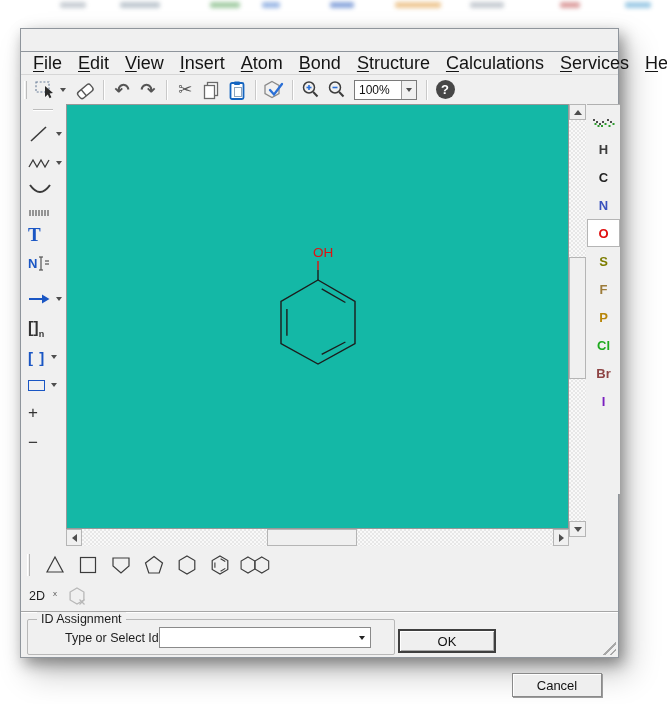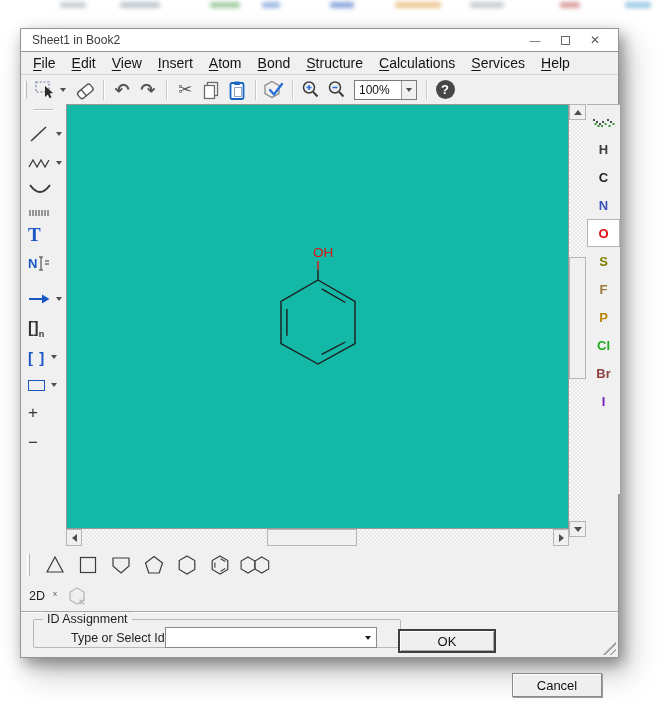--- a/index.html
+++ b/index.html
@@ -16,21 +16,21 @@
   
   .titlebar { position:absolute; left:0; top:0; width:100%; height:22px; background:#fff; display:flex; align-items:center; }
   .title { font-size:12px; color:#3b3b3b; padding-left:11px; }
   .wctrls { position:absolute; right:8px; top:0; height:22px; display:flex; }
   .wbtn { width:30px; height:22px; display:flex; align-items:center; justify-content:center; color:#5a5a5a; font-size:12px; cursor:default; }
   .maxbox { width:9px; height:9px; border:1px solid #6a6a6a; display:inline-block; }
 
   
   .menubar { position:absolute; left:0; top:22px; width:100%; height:24px; background:#f0f0f0;
              border-top:1px solid #8f959c; border-bottom:1px solid #d6d6d6; display:flex; align-items:center; padding-left:4px; }
-  .mitem { font-size:14px; color:#141414; padding:2px 8px; }
+  .mitem { font-size:18px; color:#141414; padding:2px 8px; }
   .mn { text-decoration:underline; text-underline-offset:2px; }
 
   
   .toolbar { position:absolute; left:0; top:46px; width:100%; height:29px; background:#f0f0f0; display:flex; align-items:center; }
   .grip-v { width:3px; height:18px; border-left:1px solid #ffffff; border-right:1px solid #bdbdbd; margin:0 5px 0 3px; }
   .tbtn { width:26px; height:24px; display:flex; align-items:center; justify-content:center; position:relative; }
   .tsep { width:1px; height:20px; background:#c9c9c9; box-shadow:1px 0 0 #fff; margin:0 5px; }
   .dd { width:0; height:0; border-left:3.5px solid transparent; border-right:3.5px solid transparent; border-top:4px solid #4e4e4e; margin-left:2px; }
   .gchar { color:#555; font-size:17px; line-height:1; }
   .undoredo { font-size:18px; font-weight:bold; color:#555; line-height:1; }
@@ -76,21 +76,21 @@
   .tshape { width:33px; height:28px; display:flex; align-items:center; justify-content:center; }
 
   
   .moderow { position:absolute; left:0; top:553px; width:100%; height:28px; display:flex; align-items:center; padding-left:8px; }
   .mode { font-size:12.5px; color:#1d1d1d; }
   .modesup { font-size:8px; color:#555; margin:0 10px 6px 8px; }
 
   .hr { position:absolute; left:0; top:582px; width:100%; border-top:1px solid #a6a6a6; box-shadow:0 1px 0 #fff; }
 
   
-  .groupbox { position:absolute; left:12px; top:590px; width:368px; height:29px; border:1px solid #b8b8b8; border-radius:2px; }
+  .groupbox { position:absolute; left:6px; top:590px; width:368px; height:36px; border:1px solid #b8b8b8; border-radius:2px; }
   .gtitle { position:absolute; left:9px; top:-8px; background:#f0f0f0; padding:0 4px; font-size:12.5px; color:#1d1d1d; }
   .flabel { position:absolute; left:37px; top:11px; font-size:12.5px; color:#1d1d1d; }
   .combo { position:absolute; left:131px; top:7px; width:212px; height:21px; background:#fff; border:1px solid #8a8a8a; display:flex; }
   .combo input { flex:1; border:none; outline:none; font-size:12px; padding:0 4px; font-family:inherit; }
   .cdd { width:16px; display:flex; align-items:center; justify-content:center; background:#fff; }
   .btn { position:absolute; top:600px; height:24px; background:#efefef; font-size:13px; color:#111;
          display:flex; align-items:center; justify-content:center;
          box-shadow:inset 1px 1px 0 #ffffff, inset -1px -1px 0 #a8a8a8; }
   .btn.ok { left:377px; width:98px; border:2px solid #3f3f3f; }
   .btn.cancel { left:491px; width:90px; border:1px solid #8a8a8a; box-shadow:1px 1px 0 #9c9c9c, inset 1px 1px 0 #fff;margin-top:44px; }
@@ -107,34 +107,20 @@
 <div class="art" style="left:210px;top:2px;width:30px;background:#58a35a;"></div>
 <div class="art" style="left:262px;top:2px;width:18px;background:#4c7fd0;"></div>
 <div class="art" style="left:330px;top:2px;width:24px;background:#2d5fbf;"></div>
 <div class="art" style="left:395px;top:2px;width:46px;background:#e09b3d;"></div>
 <div class="art" style="left:470px;top:2px;width:34px;background:#98a2ae;"></div>
 <div class="art" style="left:560px;top:2px;width:20px;background:#c05050;"></div>
 <div class="art" style="left:625px;top:2px;width:26px;background:#4c9fd0;"></div>
 
 <div class="win">
 
-  <div class="titlebar">
-    <span class="title">Sheet1 in Book2</span>
-    <div class="wctrls">
-      <div class="wbtn">
-          <span style="font-size:11px;">—</span>
-        </div>
-      <div class="wbtn">
-          <span class="maxbox"></span>
-        </div>
-      <div class="wbtn">
-          <span>✕</span>
-        </div>
-    </div>
-  </div>
 
   <div class="menubar">
     <span class="mitem"><span class="mn">F</span><span>ile</span></span>
     <span class="mitem"><span class="mn">E</span><span>dit</span></span>
     <span class="mitem"><span class="mn">V</span><span>iew</span></span>
     <span class="mitem"><span class="mn">I</span><span>nsert</span></span>
     <span class="mitem"><span class="mn">A</span><span>tom</span></span>
     <span class="mitem"><span class="mn">B</span><span>ond</span></span>
     <span class="mitem"><span class="mn">S</span><span>tructure</span></span>
     <span class="mitem"><span class="mn">C</span><span>alculations</span></span>

